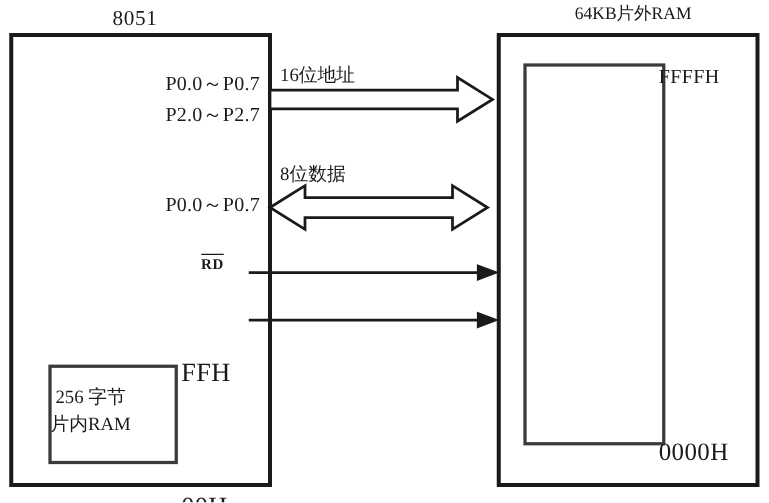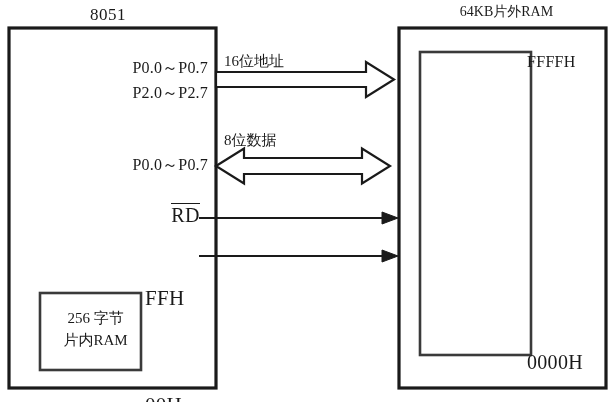--- a/index.html
+++ b/index.html
@@ -48,41 +48,42 @@
     font-size: 16px;
     text-align: right;
     width: 140px;
     letter-spacing: 0.2px;
   }
   .port-a { left: 68px; top: 60px; }
   .port-b { left: 68px; top: 85px; }
   .port-c { left: 68px; top: 157px; }
   
   .ctrl {
-    font-size: 20px;
-    text-align: right;
+    font-size: 12px;
+    text-align: center;
     width: 60px;
     letter-spacing: 0.5px;
+    font-weight: bold;
   }
   .ctrl span {
     border-top: 1.4px solid #1a1a1a;
     padding-top: 1px;
     display: inline-block;
   }
   .ctrl-rd { left: 140px; top: 203px; }
   .ctrl-wr { left: 140px; top: 241px; }
   
   .bus {
     font-size: 15px;
   }
   .bus-addr { left: 224px; top: 54px; width: 160px; }
   .bus-data { left: 224px; top: 133px; width: 160px; }
   
   .inner-ram-text {
-    left: 51px; top: 308px;
+    left: 28px; top: 308px;
     width: 89px;
     text-align: center;
     font-size: 15px;
     line-height: 1.45;
   }
   
   .addr-mark {
     font-size: 21px;
     letter-spacing: 0.3px;
   }

